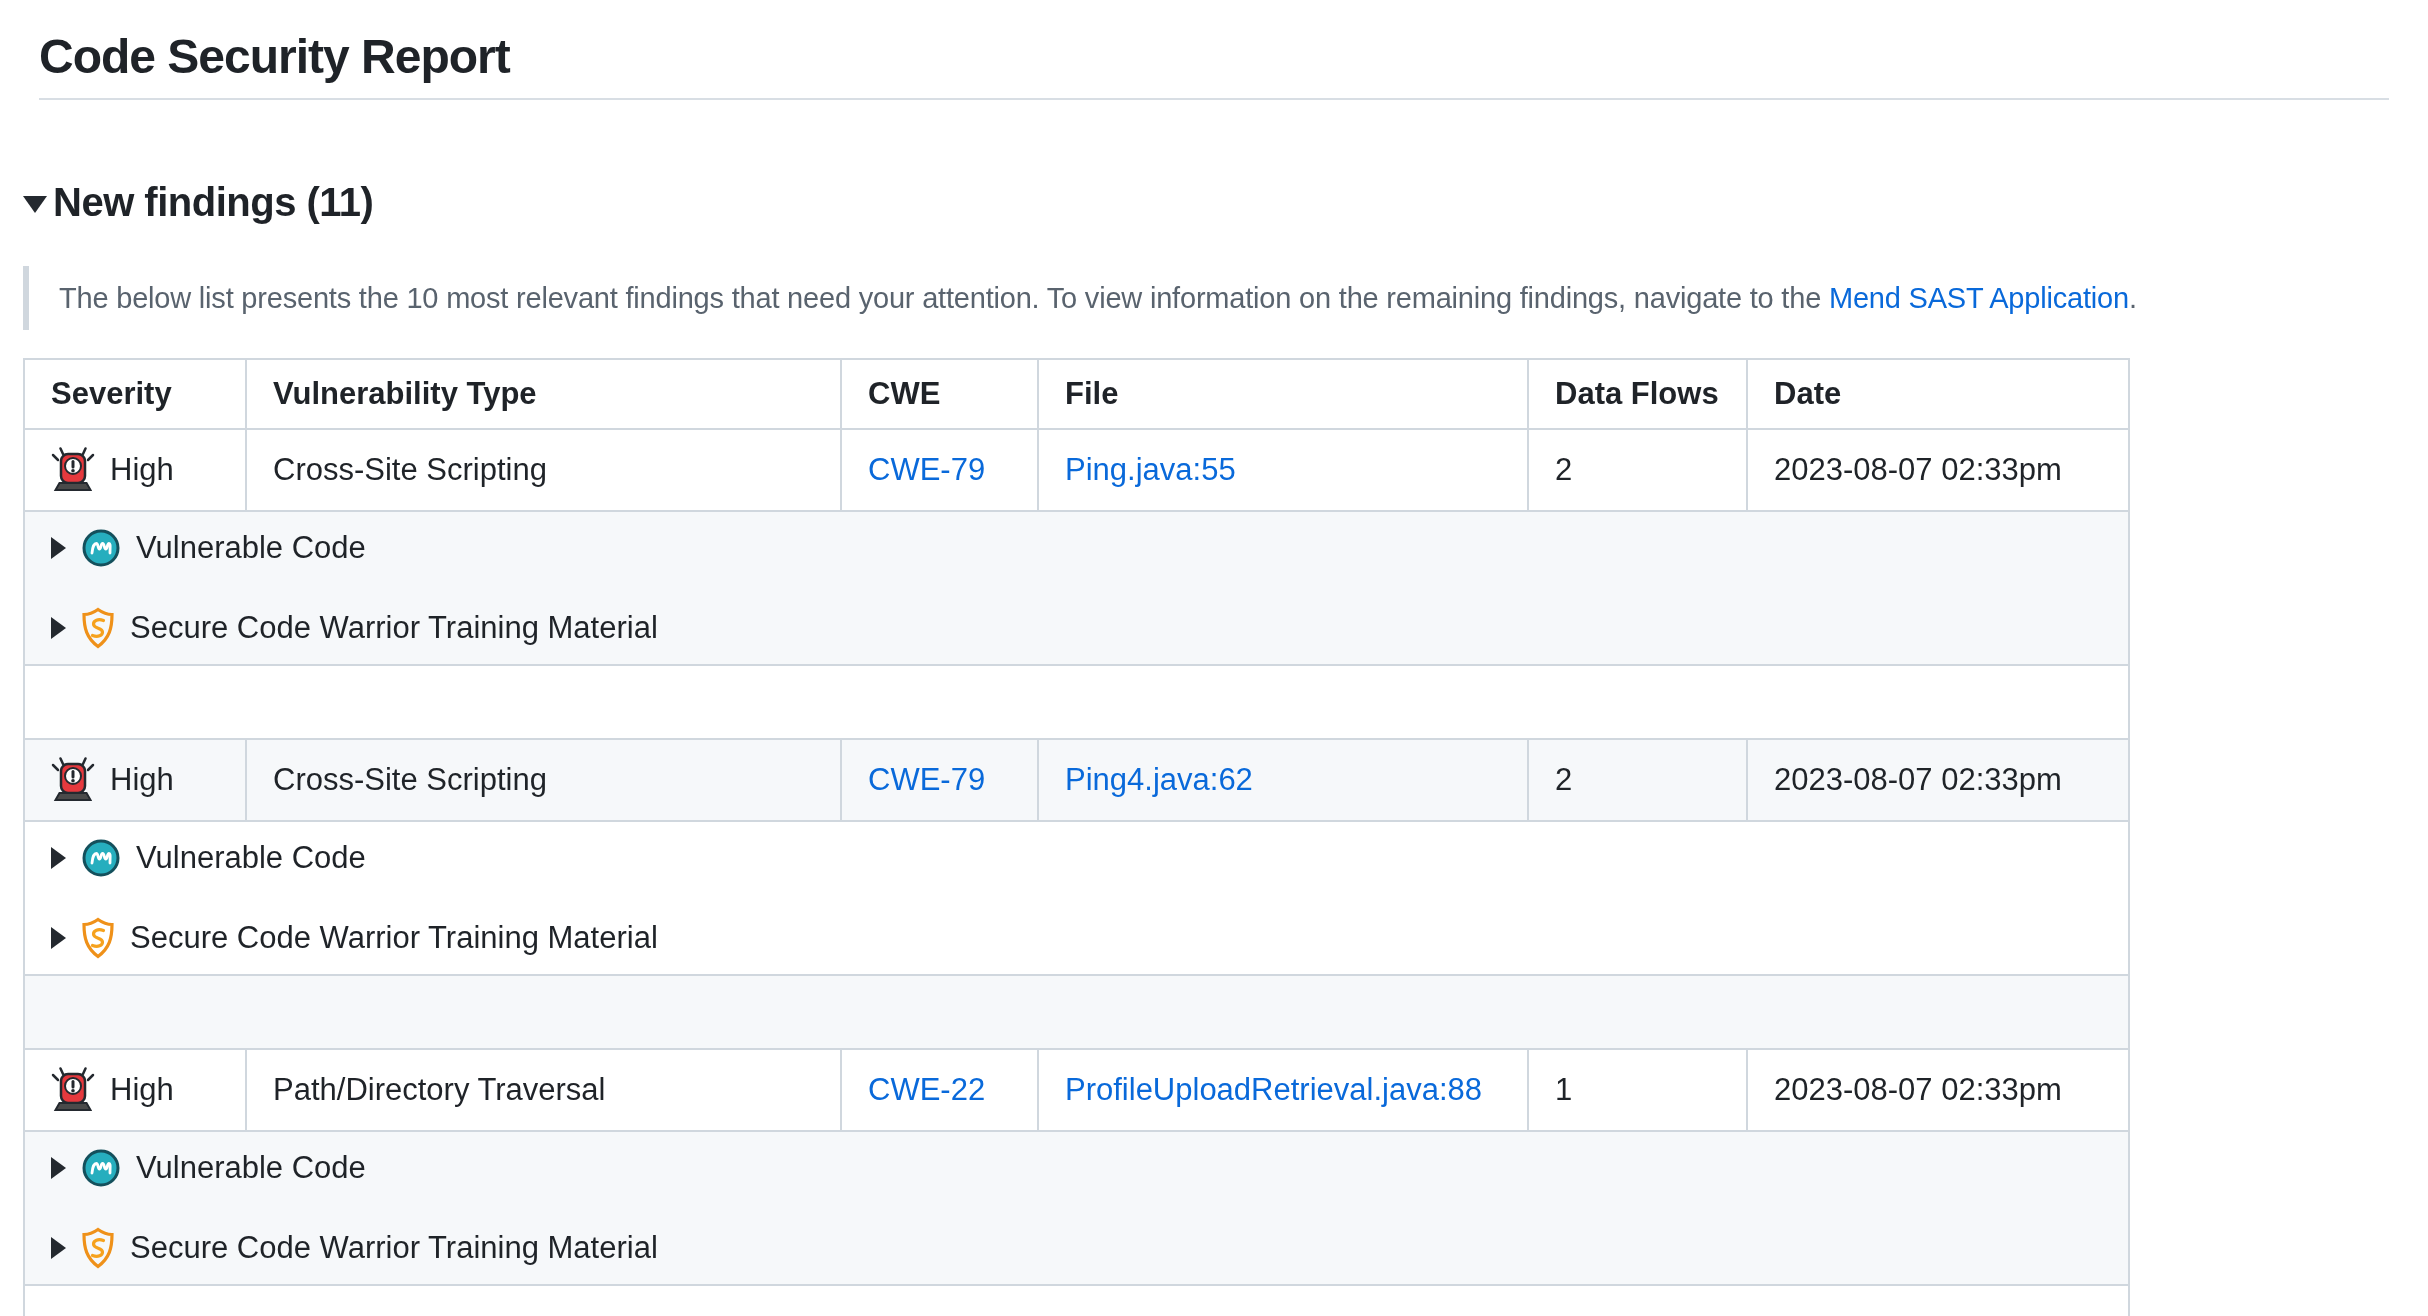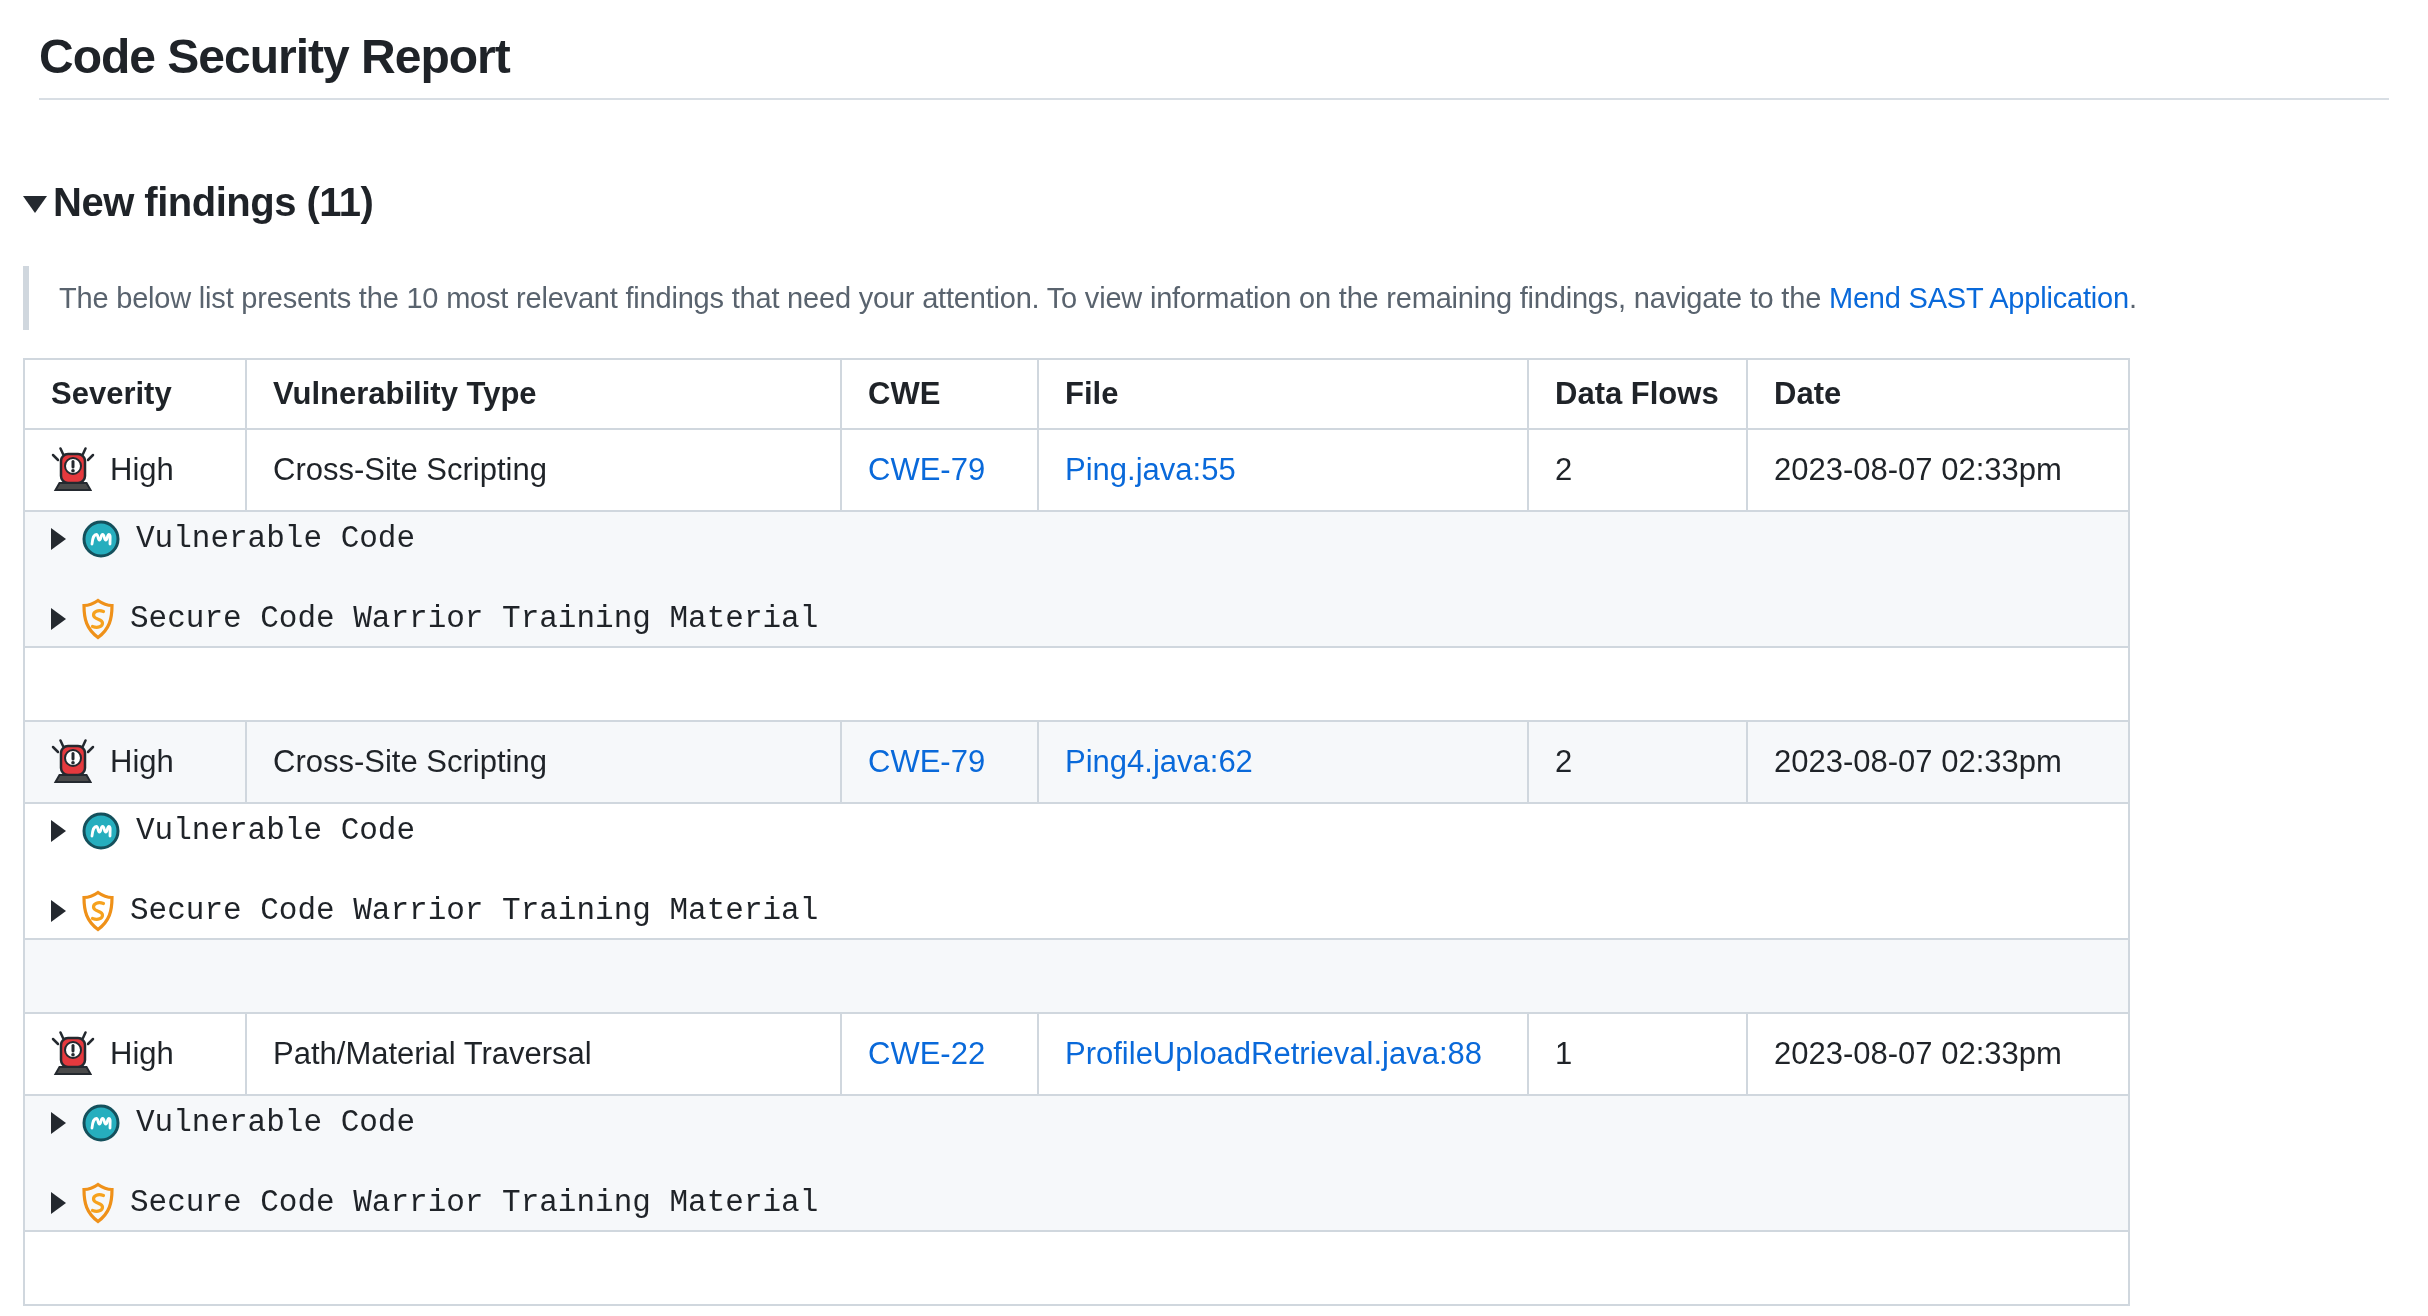--- a/index.html
+++ b/index.html
@@ -59,21 +59,21 @@
   th, td { border: 2px solid #d0d7de; }
   th {
     padding: 10px 26px; font-weight: 700; text-align: left;
     white-space: nowrap; font-size: 31px; line-height: 48px;
   }
   td {
     padding: 16px 26px; text-align: left; vertical-align: middle;
     white-space: nowrap; font-size: 31px; line-height: 48px;
   }
   tbody tr:nth-child(even) { background: #f6f8fa; }
-  td.details-cell { padding: 3px 26px; font-family: Liberation Mono, monospace; }
+  td.details-cell { padding: 12px 26px; }
   td.spacer-cell { padding: 12px 26px; line-height: 48px; }
 
   .sev { display: flex; align-items: center; gap: 15px; }
   .sev svg { flex: none; display: block; }
 
   details.inline-details > summary {
     list-style: none; cursor: pointer;
     display: flex; align-items: center; gap: 15px; line-height: 48px;
   }
   details.inline-details > summary::-webkit-details-marker { display: none; }
@@ -225,21 +225,21 @@
 
   <tr>
     <td>
       <span class="sev">
         <svg class="dicon" width="44" height="46" viewBox="0 0 44 46">
                   <use href="#siren-icon-def"></use>
                 </svg>
         <span>High</span>
       </span>
     </td>
-    <td>Path/Material Traversal</td>
+    <td>Path/Directory Traversal</td>
     <td><a href="#">CWE-22</a></td>
     <td><a href="#">ProfileUploadRetrieval.java:88</a></td>
     <td>1</td>
     <td>2023-08-07 02:33pm</td>
   </tr>
   <tr>
     <td class="details-cell" colspan="6">
       <details class="inline-details first">
         <summary>
           <span class="tri-right"></span>

